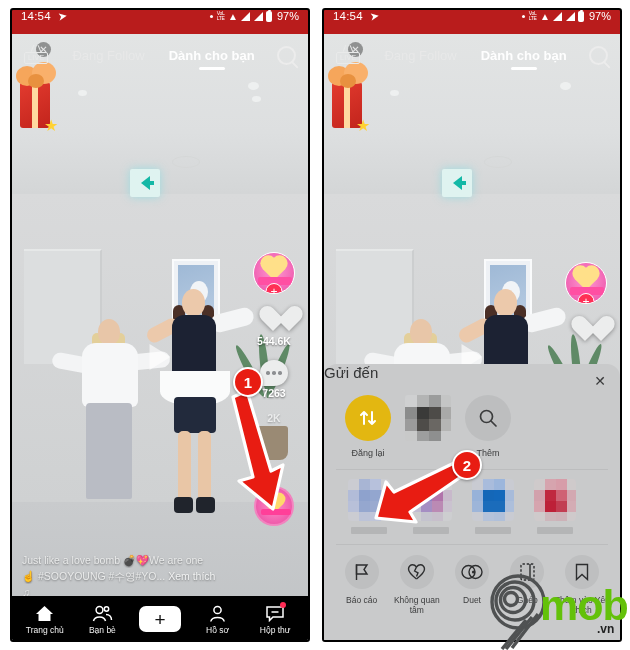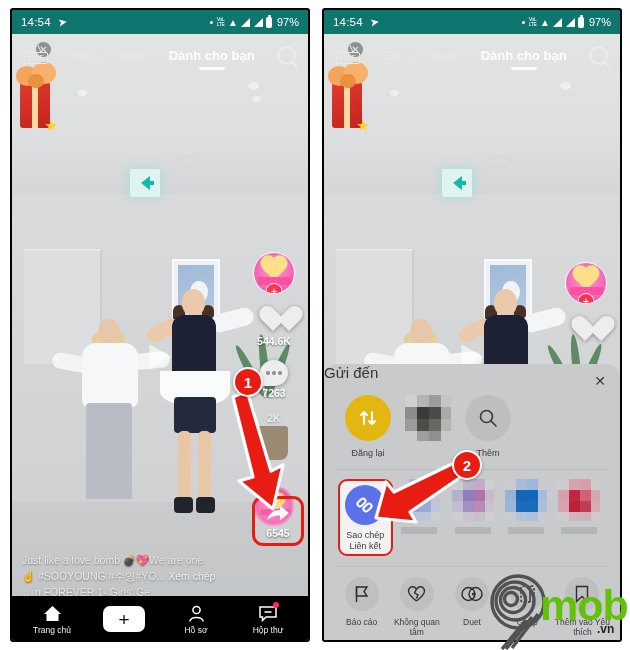--- a/index.html
+++ b/index.html
@@ -11,22 +11,22 @@
   
   .phone {
     position:absolute; top:8px; width:300px; height:634px;
     background:#000; border:2px solid #000; border-radius:3px; overflow:hidden;
   }
   .phone.left  { left:10px; }
   .phone.right { left:322px; }
 
   
   .statusbar {
-    position:relative; height:24px; background:#0f766e; color:#fff;
-    display:flex; align-items:center; padding:0 9px; font-size:11px;
+    position:relative; height:24px; background:#b91c1c; color:#fff;
+    display:flex; align-items:flex-start; padding:0 9px; font-size:11px;
   }
   .sb-time { font-size:11.5px; letter-spacing:.2px; }
   .sb-plane { margin-left:7px; font-size:11px; transform:rotate(-8deg); display:inline-block; }
   .sb-right { margin-left:auto; display:flex; align-items:center; gap:3.5px; }
   .sb-dot { width:3px;height:3px;border-radius:50%;background:#fff;display:inline-block; }
   .sb-volte { font-size:5px; line-height:5px; text-align:center; letter-spacing:-.3px;
     border:0; display:flex; flex-direction:column; }
   .sb-volte i { font-style:normal; display:block; }
   .sig { width:0;height:0;border-style:solid;border-width:0 0 9px 9px;
          border-color:transparent transparent #fff transparent; display:inline-block; }
@@ -346,47 +346,51 @@
         <div class="rail-item" style="opacity:.55;">
           <span class="rail-num">2K</span>
         </div>
         <div style="height:34px;"></div>
         <div class="rail-disc">
           <span class="hrt2"></span>
           <span class="bar"></span>
         </div>
       </div>
 
-      <div class="share-hl">
-        <svg width="26" height="22" viewBox="0 0 26 22">
-          <path d="M2 17 C4 8 10 6 15 6 L15 1.5 L24 9 L15 16.5 L15 11.5 C9 11.5 5 13 2 17 Z" fill="#fafafa"></path>
-        </svg>
-        <span class="rail-num" style="margin-top:1px;">6545</span>
-      </div>
 
       <div class="caption">
         <div class="cap-row">Just like a love bomb 💣💖We are one</div>
         <div class="cap-row">
           <span>☝ #SOOYOUNG #수영#YO...</span>
-          <span class="cap-more">Xem chép</span>
+          <span class="cap-more">Xem thích</span>
         </div>
         <div class="cap-music">
           <span>♫</span>
-          <span>n    FOREVER 1- Girls' Ge</span>
         </div>
       </div>
 
       <div class="bnav">
         <div class="bnav-item">
           <span class="bnav-ico">
             <svg width="19" height="17" viewBox="0 0 19 17">
                 <path d="M9.5 1 L18 9 L15.5 9 L15.5 16 L3.5 16 L3.5 9 L1 9 Z" fill="#fff"></path>
               </svg>
           </span>
           <span class="bnav-lbl">Trang chủ</span>
+        </div>
+        <div class="bnav-item">
+          <span class="bnav-ico">
+            <svg width="21" height="17" viewBox="0 0 21 17" fill="none" stroke="#fff" stroke-width="1.5">
+              <circle cx="7.5" cy="5" r="3.4"></circle>
+                <circle cx="14.5" cy="4" r="2.2"></circle>
+              <path d="M1.5 16 C2.5 10.5 12.5 10.5 13.5 16"></path>
+                <path d="M14 9.5 C17.5 9.5 19.5 12 19.5 15"></path>
+            </svg>
+          </span>
+          <span class="bnav-lbl">Bạn bè</span>
         </div>
         <div class="bnav-item">
           <span class="plusbtn">+</span>
         </div>
         <div class="bnav-item">
           <span class="bnav-ico">
             <svg width="17" height="17" viewBox="0 0 17 17" fill="none" stroke="#fff" stroke-width="1.5">
               <circle cx="8.5" cy="5" r="3.6"></circle>
                 <path d="M1.8 16.5 C2.6 11 14.4 11 15.2 16.5"></path>
             </svg>
@@ -552,32 +556,20 @@
                   <path d="M13 13 L18 18" stroke-linecap="round"></path>
               </svg>
             </span>
             <span class="sh-lbl">Thêm</span>
           </div>
         </div>
 
         <div class="sheet-div"></div>
 
         <div class="sheet-row2">
-          <div class="copy-hl">
-            <span class="copy-circle">
-              <span class="link-ico">
-                  <i></i>
-                  <i></i>
-                </span>
-            </span>
-            <span class="sh-lbl">
-              <span>Sao chép</span><br>
-              <span>Liên kết</span>
-            </span>
-          </div>
           <div class="app-item">
             <span class="app-blur">
               <div style="left:0;top:0;background:#cbccd2"></div>
                 <div style="left:11px;top:0;background:#a8b5d4"></div>
               <div style="left:22px;top:0;background:#b7c1dc"></div>
                 <div style="left:33px;top:0;background:#cdced2"></div>
               <div style="left:0;top:11px;background:#b2bcd8"></div>
                 <div style="left:11px;top:11px;background:#8ea2cd"></div>
               <div style="left:22px;top:11px;background:#93a6cf"></div>
                 <div style="left:33px;top:11px;background:#bcc3da"></div>

